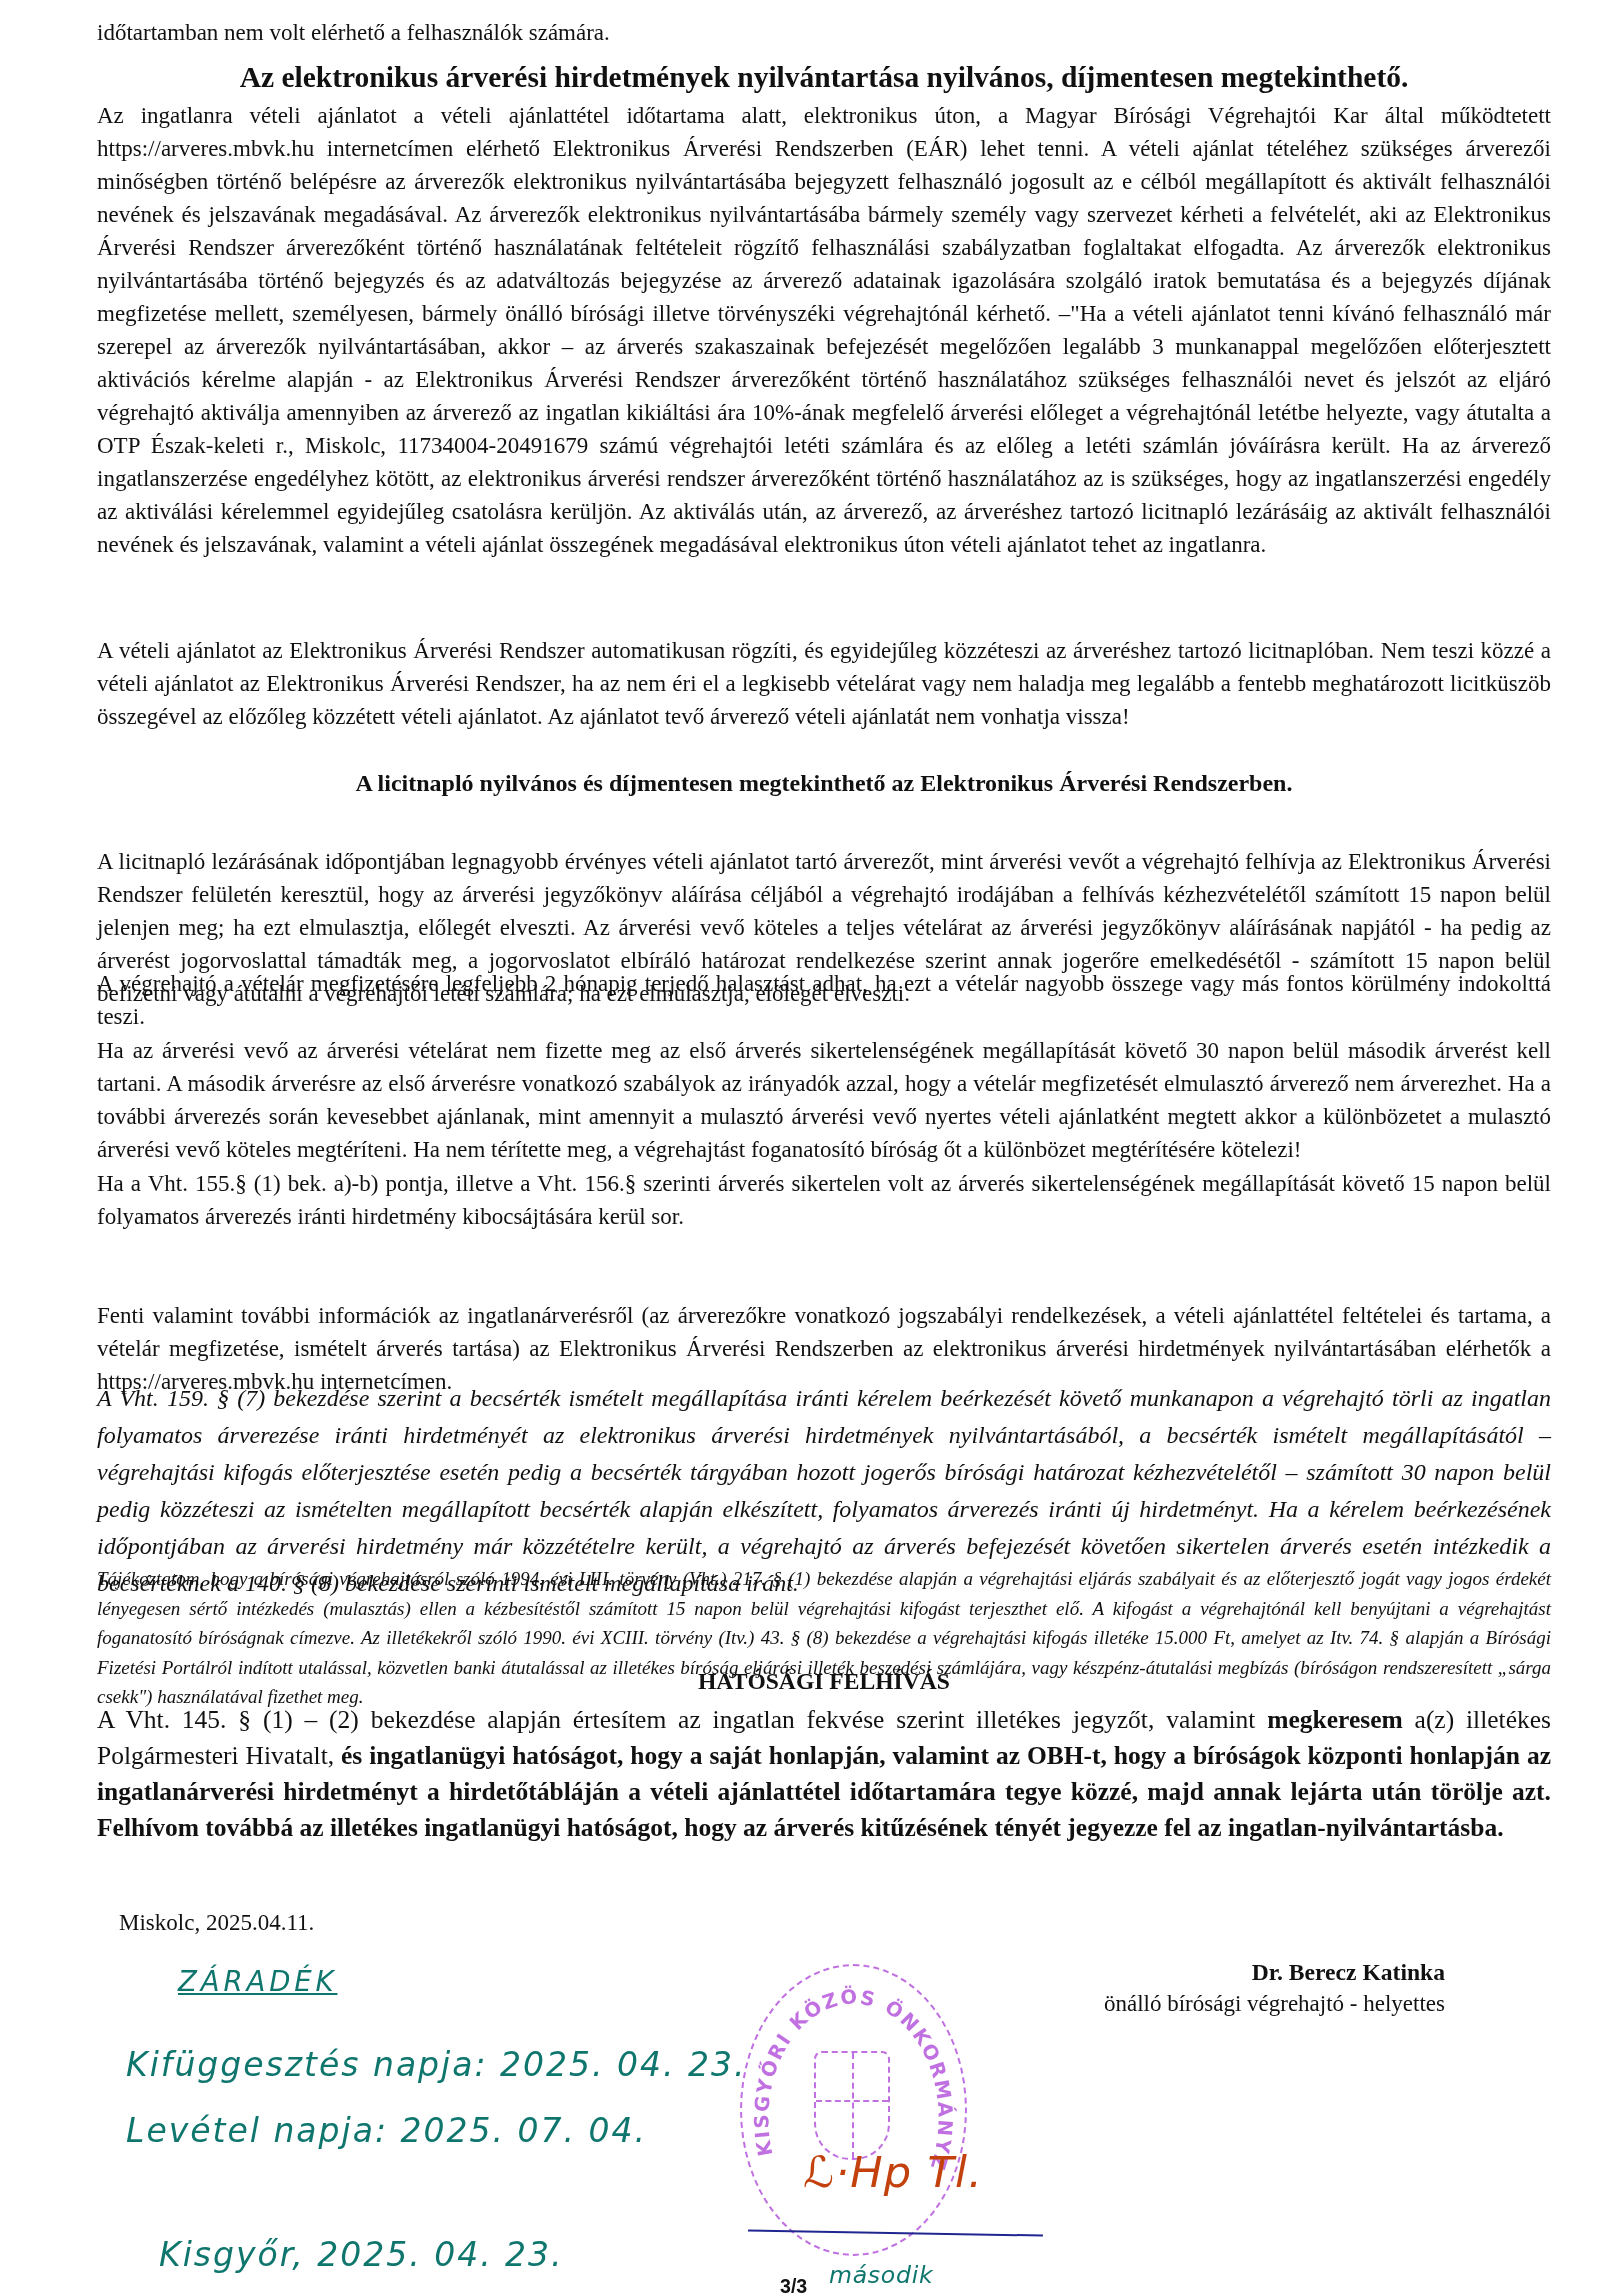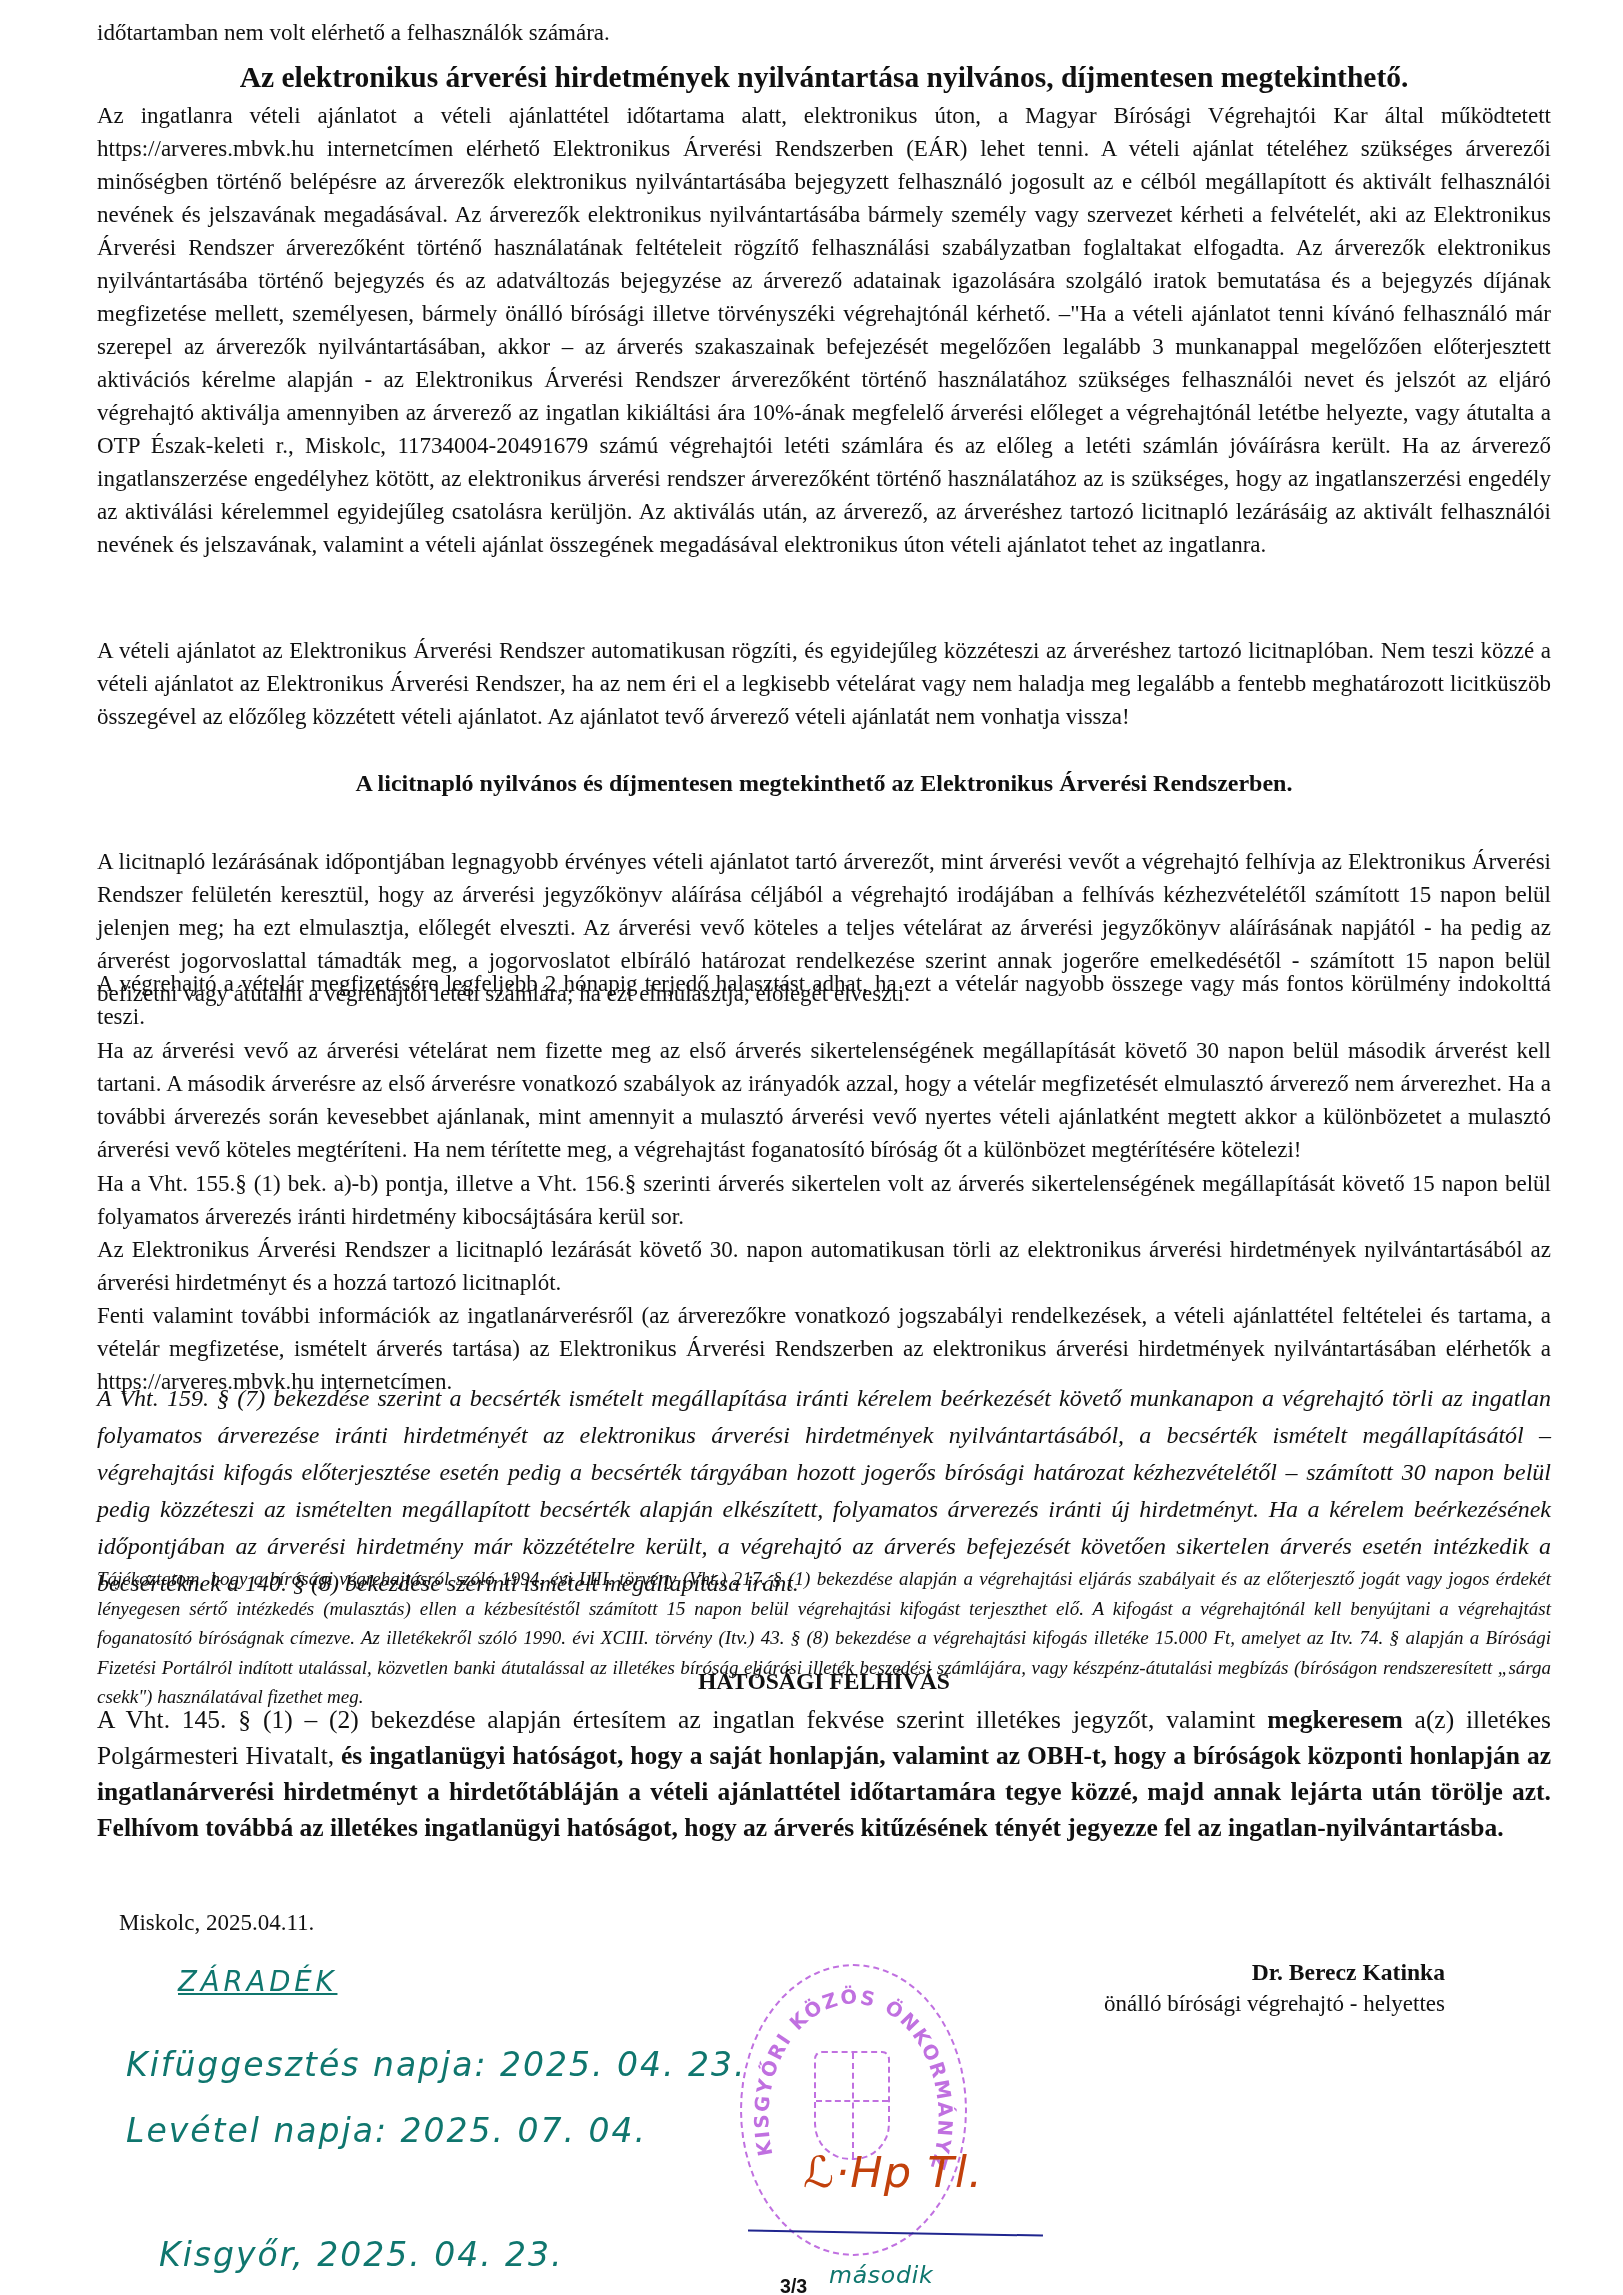--- a/index.html
+++ b/index.html
@@ -64,21 +64,20 @@
 
   <p class="p" id="para1">Az ingatlanra vételi ajánlatot a vételi ajánlattétel időtartama alatt, elektronikus úton, a Magyar Bírósági Végrehajtói Kar által működtetett https://arveres.mbvk.hu internetcímen elérhető Elektronikus Árverési Rendszerben (EÁR) lehet tenni. A vételi ajánlat tételéhez szükséges árverezői minőségben történő belépésre az árverezők elektronikus nyilvántartásába bejegyzett felhasználó jogosult az e célból megállapított és aktivált felhasználói nevének és jelszavának megadásával. Az árverezők elektronikus nyilvántartásába bármely személy vagy szervezet kérheti a felvételét, aki az Elektronikus Árverési Rendszer árverezőként történő használatának feltételeit rögzítő felhasználási szabályzatban foglaltakat elfogadta. Az árverezők elektronikus nyilvántartásába történő bejegyzés és az adatváltozás bejegyzése az árverező adatainak igazolására szolgáló iratok bemutatása és a bejegyzés díjának megfizetése mellett, személyesen, bármely önálló bírósági illetve törvényszéki végrehajtónál kérhető. –"Ha a vételi ajánlatot tenni kívánó felhasználó már szerepel az árverezők nyilvántartásában, akkor – az árverés szakaszainak befejezését megelőzően legalább 3 munkanappal megelőzően előterjesztett aktivációs kérelme alapján - az Elektronikus Árverési Rendszer árverezőként történő használatához szükséges felhasználói nevet és jelszót az eljáró végrehajtó aktiválja amennyiben az árverező az ingatlan kikiáltási ára 10%-ának megfelelő árverési előleget a végrehajtónál letétbe helyezte, vagy átutalta a OTP Észak-keleti r., Miskolc, 11734004-20491679 számú végrehajtói letéti számlára és az előleg a letéti számlán jóváírásra került. Ha az árverező ingatlanszerzése engedélyhez kötött, az elektronikus árverési rendszer árverezőként történő használatához az is szükséges, hogy az ingatlanszerzési engedély az aktiválási kérelemmel egyidejűleg csatolásra kerüljön. Az aktiválás után, az árverező, az árveréshez tartozó licitnapló lezárásáig az aktivált felhasználói nevének és jelszavának, valamint a vételi ajánlat összegének megadásával elektronikus úton vételi ajánlatot tehet az ingatlanra.</p>
   <p class="p" id="para2">A vételi ajánlatot az Elektronikus Árverési Rendszer automatikusan rögzíti, és egyidejűleg közzéteszi az árveréshez tartozó licitnaplóban. Nem teszi közzé a vételi ajánlatot az Elektronikus Árverési Rendszer, ha az nem éri el a legkisebb vételárat vagy nem haladja meg legalább a fentebb meghatározott licitküszöb összegével az előzőleg közzétett vételi ajánlatot. Az ajánlatot tevő árverező vételi ajánlatát nem vonhatja vissza!</p>
 
   <h2 class="h h2">A licitnapló nyilvános és díjmentesen megtekinthető az Elektronikus Árverési Rendszerben.</h2>
 
   <p class="p" id="para3">A licitnapló lezárásának időpontjában legnagyobb érvényes vételi ajánlatot tartó árverezőt, mint árverési vevőt a végrehajtó felhívja az Elektronikus Árverési Rendszer felületén keresztül, hogy az árverési jegyzőkönyv aláírása céljából a végrehajtó irodájában a felhívás kézhezvételétől számított 15 napon belül jelenjen meg; ha ezt elmulasztja, előlegét elveszti. Az árverési vevő köteles a teljes vételárat az árverési jegyzőkönyv aláírásának napjától - ha pedig az árverést jogorvoslattal támadták meg, a jogorvoslatot elbíráló határozat rendelkezése szerint annak jogerőre emelkedésétől - számított 15 napon belül befizetni vagy átutalni a végrehajtói letéti számlára; ha ezt elmulasztja, előlegét elveszti.</p>
   <p class="p" id="para4">A végrehajtó a vételár megfizetésére legfeljebb 2 hónapig terjedő halasztást adhat, ha ezt a vételár nagyobb összege vagy más fontos körülmény indokolttá teszi.</p>
   <p class="p" id="para5">Ha az árverési vevő az árverési vételárat nem fizette meg az első árverés sikertelenségének megállapítását követő 30 napon belül második árverést kell tartani. A második árverésre az első árverésre vonatkozó szabályok az irányadók azzal, hogy a vételár megfizetését elmulasztó árverező nem árverezhet. Ha a további árverezés során kevesebbet ajánlanak, mint amennyit a mulasztó árverési vevő nyertes vételi ajánlatként megtett akkor a különbözetet a mulasztó árverési vevő köteles megtéríteni. Ha nem térítette meg, a végrehajtást foganatosító bíróság őt a különbözet megtérítésére kötelezi!</p>
   <p class="p" id="para6">Ha a Vht. 155.§ (1) bek. a)-b) pontja, illetve a Vht. 156.§ szerinti árverés sikertelen volt az árverés sikertelenségének megállapítását követő 15 napon belül folyamatos árverezés iránti hirdetmény kibocsájtására kerül sor.</p>
-  <p class="p" id="para7">Az Elektronikus Árverési Rendszer a licitnapló lezárását követő 30. napon automatikusan törli az elektronikus árverési hirdetmények nyilvántartásából az árverési hirdetményt és a hozzá tartozó licitnaplót.</p>
   <p class="p" id="para8">Fenti valamint további információk az ingatlanárverésről (az árverezőkre vonatkozó jogszabályi rendelkezések, a vételi ajánlattétel feltételei és tartama, a vételár megfizetése, ismételt árverés tartása) az Elektronikus Árverési Rendszerben az elektronikus árverési hirdetmények nyilvántartásában elérhetők a https://arveres.mbvk.hu internetcímen.</p>
 
   <p class="p italic" id="notice">A Vht. 159. § (7) bekezdése szerint a becsérték ismételt megállapítása iránti kérelem beérkezését követő munkanapon a végrehajtó törli az ingatlan folyamatos árverezése iránti hirdetményét az elektronikus árverési hirdetmények nyilvántartásából, a becsérték ismételt megállapításától – végrehajtási kifogás előterjesztése esetén pedig a becsérték tárgyában hozott jogerős bírósági határozat kézhezvételétől – számított 30 napon belül pedig közzéteszi az ismételten megállapított becsérték alapján elkészített, folyamatos árverezés iránti új hirdetményt. Ha a kérelem beérkezésének időpontjában az árverési hirdetmény már közzétételre került, a végrehajtó az árverés befejezését követően sikertelen árverés esetén intézkedik a becsértéknek a 140. § (8) bekezdése szerinti ismételt megállapítása iránt.</p>
 
   <p class="p italic small" id="remedy">Tájékoztatom, hogy a bírósági végrehajtásról szóló 1994. évi LIII. törvény (Vht.) 217. § (1) bekezdése alapján a végrehajtási eljárás szabályait és az előterjesztő jogát vagy jogos érdekét lényegesen sértő intézkedés (mulasztás) ellen a kézbesítéstől számított 15 napon belül végrehajtási kifogást terjeszthet elő. A kifogást a végrehajtónál kell benyújtani a végrehajtást foganatosító bíróságnak címezve. Az illetékekről szóló 1990. évi XCIII. törvény (Itv.) 43. § (8) bekezdése a végrehajtási kifogás illetéke 15.000 Ft, amelyet az Itv. 74. § alapján a Bírósági Fizetési Portálról indított utalással, közvetlen banki átutalással az illetékes bíróság eljárási illeték beszedési számlájára, vagy készpénz-átutalási megbízás (bíróságon rendszeresített „sárga csekk") használatával fizethet meg.</p>
 
   <h2 class="h h3">HATÓSÁGI FELHÍVÁS</h2>
 
   <p class="p appeal" id="appeal"><span>A Vht. 145. § (1) – (2) bekezdése alapján értesítem az ingatlan fekvése szerint illetékes jegyzőt, valamint </span><span class="b">megkeresem</span><span> a(z) illetékes Polgármesteri Hivatalt, </span><span class="b">és ingatlanügyi hatóságot, hogy a saját honlapján, valamint az OBH-t, hogy a bíróságok központi honlapján az ingatlanárverési hirdetményt a hirdetőtábláján a vételi ajánlattétel időtartamára tegye közzé, majd annak lejárta után törölje azt. Felhívom továbbá az illetékes ingatlanügyi hatóságot, hogy az árverés kitűzésének tényét jegyezze fel az ingatlan-nyilvántartásba.</span></p>
 

